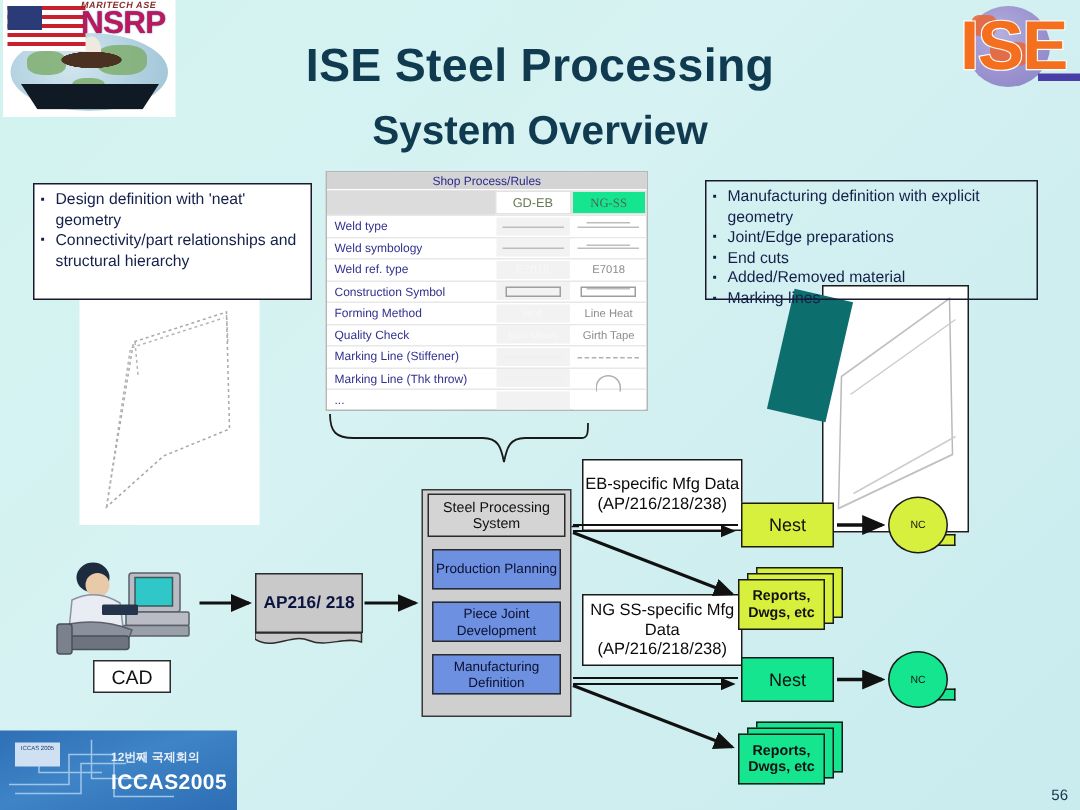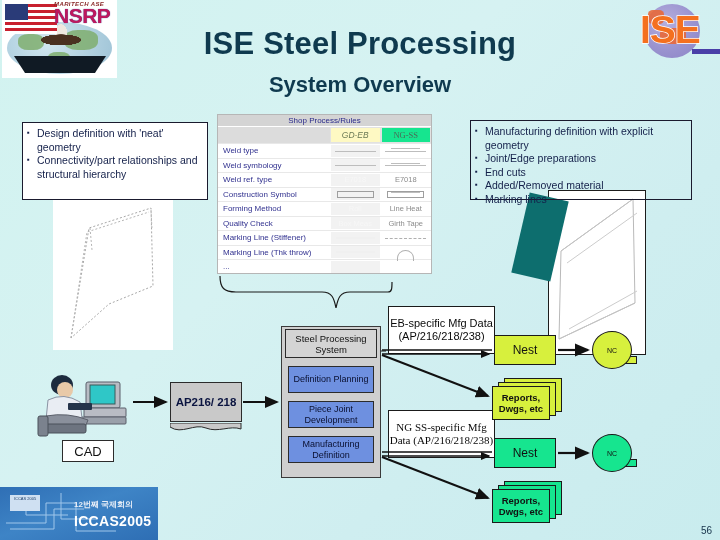--- a/index.html
+++ b/index.html
@@ -77,21 +77,21 @@
   .ise-globe {
     position: absolute; left: 6px; top: 4px;
     width: 56px; height: 54px; border-radius: 50%;
     background: radial-gradient(circle at 40% 35%, #b5aede 0%, #9a93cf 55%, #8b83c6 100%);
   }
   .ise-cont {
     position:absolute; background:#e8683a; opacity:.9; border-radius:30%;
   }
   .ise-text {
     position: absolute; left: 2px; top: 8px;
-    font-size: 39px; font-weight: bold; letter-spacing: -1px;
+    font-size: 46px; font-weight: bold; letter-spacing: -1px;
     color: #f4701f;
     -webkit-text-stroke: 1.5px #ffffff;
     paint-order: stroke fill;
     line-height: 44px;
   }
   .ise-bar {
     position:absolute; left: 54px; top: 49px; width: 28px; height: 5px;
     background: #4a3fa8;
   }
 
@@ -99,21 +99,21 @@
   .title {
     position: absolute; left: 0; top: 26px; width: 720px;
     text-align: center;
     font-size: 31px; font-weight: bold;
     color: #0f3a4f;
     letter-spacing: .2px;
   }
   .subtitle {
     position: absolute; left: 0; top: 72px; width: 720px;
     text-align: center;
-    font-size: 22px; font-weight: bold;
+    font-size: 27px; font-weight: bold;
     color: #0f3a4f;
   }
 
   
   .callout {
     position: absolute;
     background: #ffffff;
     border: 1px solid #1a1a2e;
     font-size: 10.5px;
     color: #14204a;
@@ -169,21 +169,21 @@
     border-bottom: 1px solid #ffffff;
   }
   .sp-head {
     display: flex; height: 16px; background: #e2e2e2;
   }
   .sp-head .c0 { flex: 0 0 112px; background: #dcdcdc; }
   .sp-head .c1, .sp-head .c2 {
     flex: 1; margin: 1px; display: flex; align-items: center;
     justify-content: center; font-size: 8.5px; color: #6b7a55;
   }
-  .sp-head .c1 { background: #fef9c3; font-style: italic; }
+  .sp-head .c1 { background: #ffffff; }
   .sp-head .c2 { background: #16e58f; color: #4a6b58; font-family: Liberation Serif, serif; }
   .sp-row {
     display: flex; height: 14.5px; align-items: center;
   }
   .sp-row .lbl {
     flex: 0 0 112px; padding-left: 5px; color: #31318f; font-size: 8px;
     white-space: nowrap;
   }
   .sp-row .v1, .sp-row .v2 {
     flex: 1; height: 12px; margin: 0 1px; position: relative;
@@ -268,21 +268,21 @@
   }
 
   
   .mfg-box {
     position: absolute;
     background: #ffffff; border: 1px solid #1a1a1a;
     display: flex; align-items: center; justify-content: center;
     text-align: center; font-size: 11px; color: #0a0a0a; line-height: 13px;
   }
   #mfg-eb { left: 388px; top: 306px; width: 107px; height: 48px; }
-  #mfg-ss { left: 388px; top: 410px; width: 107px; height: 48px; font-family: Liberation Serif, serif; }
+  #mfg-ss { left: 388px; top: 396px; width: 107px; height: 48px; }
 
   
   .nest-box {
     position: absolute; width: 62px; height: 30px;
     border: 1px solid #1a1a1a;
     display: flex; align-items: center; justify-content: center;
     font-size: 12px; color: #111111;
   }
   #nest-eb { left: 494px; top: 335px; background: #d7f03d; }
   #nest-ss { left: 494px; top: 438px; background: #16e58f; }
@@ -520,21 +520,21 @@
 
   <div class="doc-shape" id="ap-doc">AP216/ 218</div>
   <div class="doc-wave">
     <svg width="72" height="12" viewBox="0 0 72 12">
       <path d="M0,0 L0,4 C12,12 24,0 36,5 C48,10 60,2 71,6 L71,0 Z" fill="#c9c9c9" stroke="#2b2b2b" stroke-width="1"></path>
     </svg>
   </div>
 
   <div class="sps-box"></div>
   <div class="sps-hdr">Steel Processing System</div>
-  <div class="sps-item" id="sps-item-0">Definition Planning</div>
+  <div class="sps-item" id="sps-item-0">Production Planning</div>
   <div class="sps-item" id="sps-item-1">Piece Joint Development</div>
   <div class="sps-item" id="sps-item-2">Manufacturing Definition</div>
 
   <div class="mfg-box" id="mfg-eb">EB-specific Mfg Data (AP/216/218/238)</div>
   <div class="mfg-box" id="mfg-ss">NG SS-specific Mfg Data (AP/216/218/238)</div>
 
   <div class="nest-box" id="nest-eb">Nest</div>
   <div class="nest-box" id="nest-ss">Nest</div>
 
   <div class="nc-tail" id="nc-tail-eb"></div>

